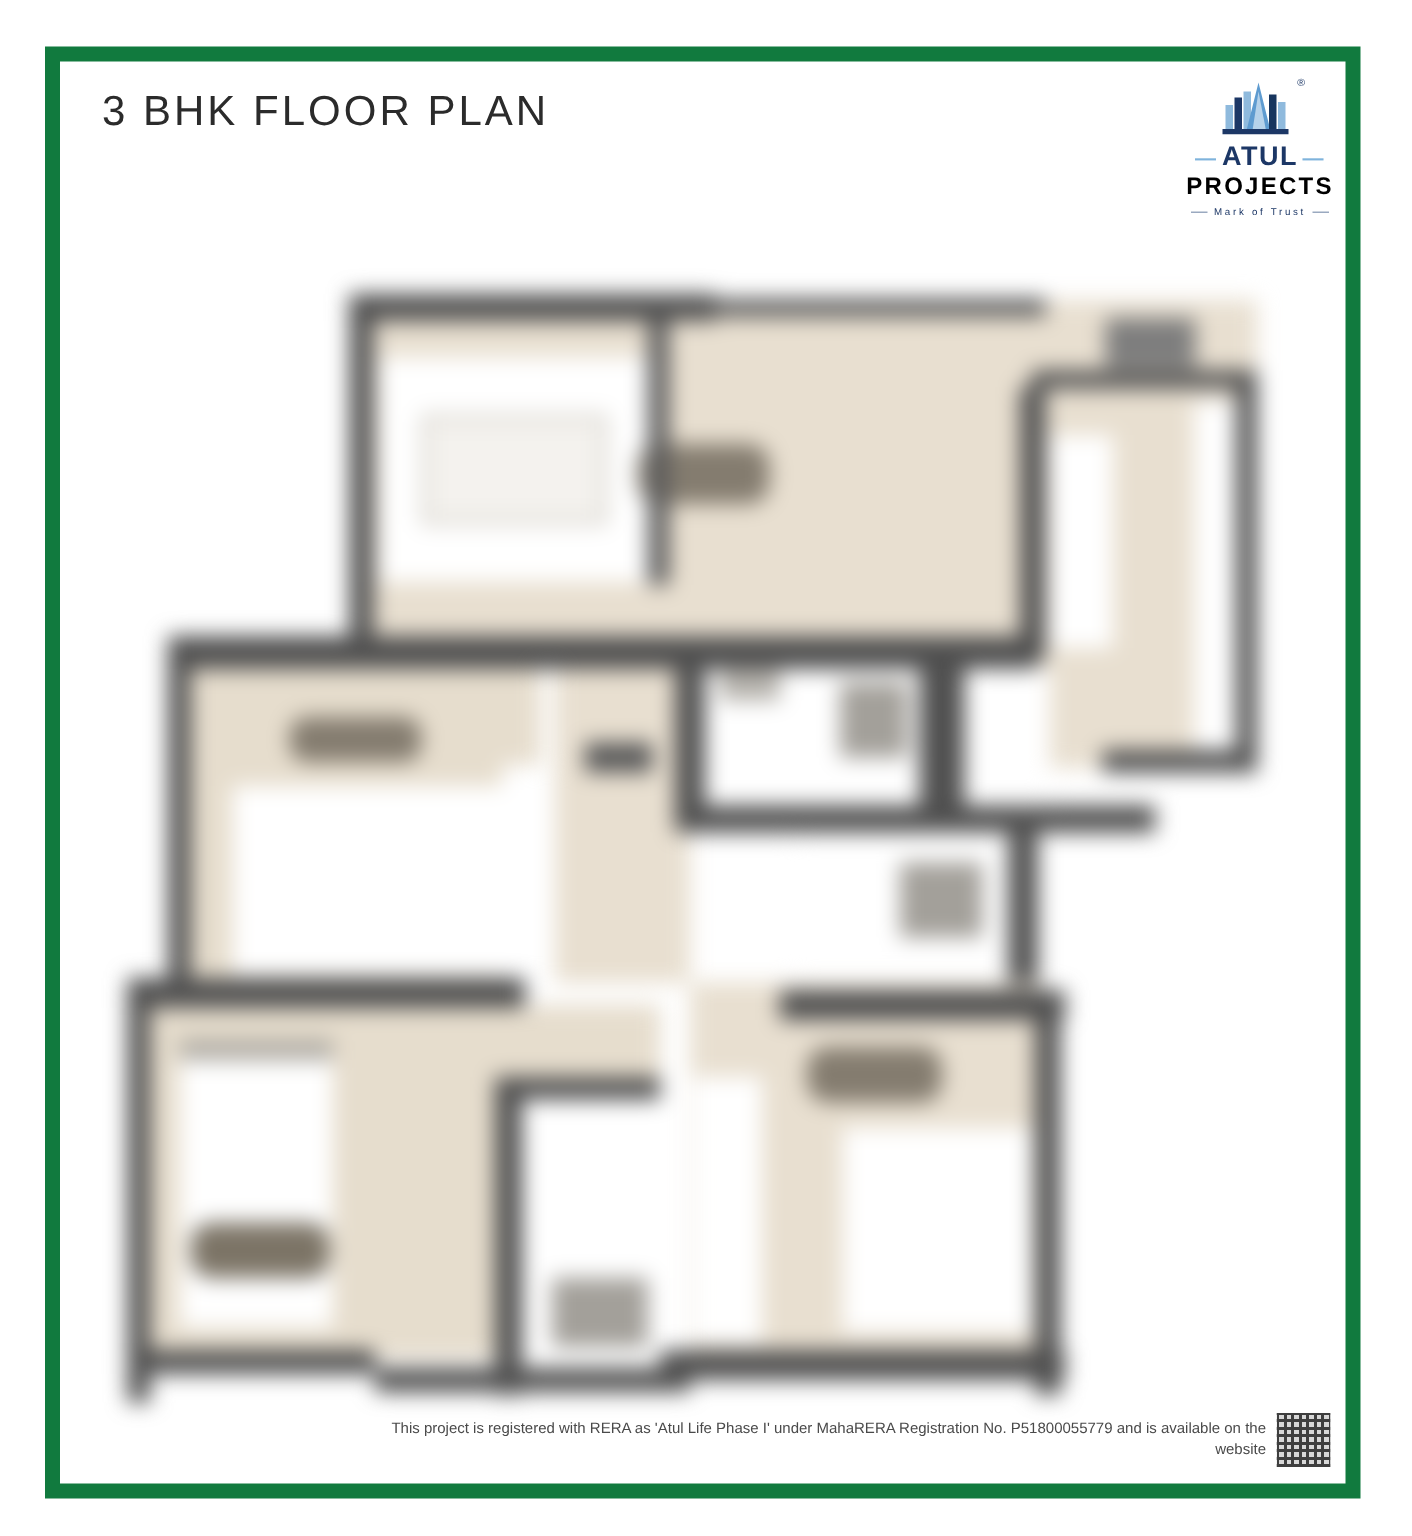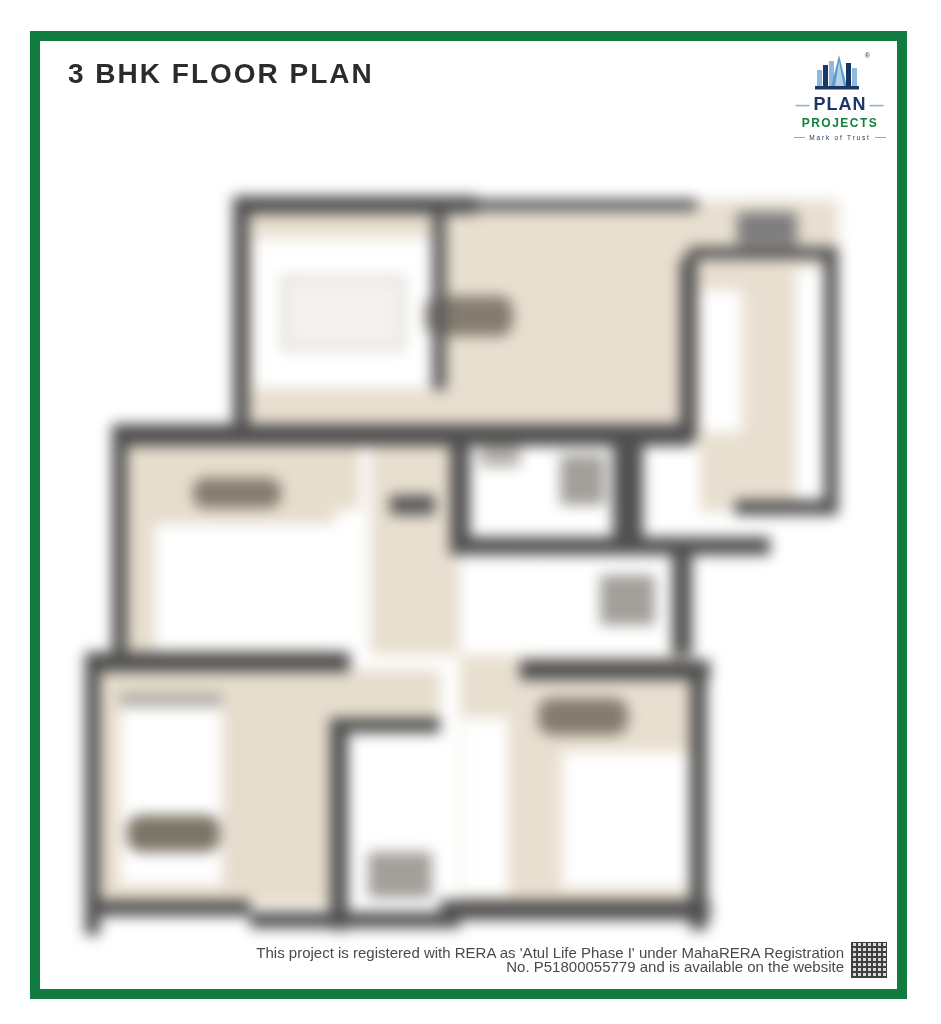--- a/index.html
+++ b/index.html
@@ -6,55 +6,55 @@
   body{
     width:941px;height:1024px;position:relative;background:#ffffff;
     font-family:"Liberation Sans", sans-serif;overflow:hidden;
   }
   .frame{
     position:absolute;left:30px;top:31px;width:877px;height:968px;
     border:10px solid #117a3e;box-sizing:border-box;background:#ffffff;
   }
   .page-title{
     position:absolute;left:68px;top:58px;
-    font-size:28px;font-weight:bold;letter-spacing:2px;color:#2b2b2b;
+    font-size:28px;font-weight:normal;letter-spacing:2px;color:#2b2b2b;
   }
   
   .logo{
     position:absolute;left:794px;top:54px;width:92px;
     display:flex;flex-direction:column;align-items:center;
   }
   .logo-icon-row{position:relative;height:38px;width:52px;}
   .logo-reg{
     position:absolute;right:-4px;top:-2px;font-size:7px;color:#1c3766;
   }
   .logo-brand-row{
     display:flex;align-items:center;gap:3px;margin-top:2px;
     font-weight:bold;color:#1c3766;font-size:18px;letter-spacing:1px;
   }
   .logo-dash{color:#7fb3dc;font-weight:bold;font-size:14px;line-height:1;}
   .logo-sub{
-    font-weight:bold;color:#15803d;font-size:12px;letter-spacing:1.5px;margin-top:1px;
+    font-weight:bold;color:#000000;font-size:16px;letter-spacing:1.5px;margin-top:1px;
   }
   .logo-tagline-row{
     display:flex;align-items:center;width:100%;margin-top:4px;gap:4px;
   }
   .logo-tagline-line{flex:1;height:1px;background:#9aa9c0;}
   .logo-tagline{
     font-size:6.5px;color:#1c3766;letter-spacing:1.8px;white-space:nowrap;
   }
   
   .plan-wrap{
     position:absolute;left:70px;top:180px;width:800px;height:762px;
   }
   .plan-wrap svg{filter:blur(7px);}
   
   .footer{
     position:absolute;left:230px;top:946px;width:614px;text-align:right;
-    font-size:15px;line-height:14px;color:#4a4a4a;
+    font-size:10px;line-height:14px;color:#4a4a4a;
   }
   .qr{
     position:absolute;left:851px;top:942px;width:36px;height:36px;
     background:
       repeating-linear-gradient(0deg,#3f3f3f 0 2px,rgba(255,255,255,0) 2px 5px),
       repeating-linear-gradient(90deg,#3f3f3f 0 2px,#d8d8d8 2px 5px);
     outline:2px solid #fff;
   }
 </style>
 </head>
@@ -73,21 +73,21 @@
       <polygon points="25,1 33,33 17,33" fill="#5e9bd0"></polygon>
       <polygon points="25,7 30,33 21,33" fill="#ffffff" opacity="0.55"></polygon>
       <rect x="32" y="9" width="5" height="24" fill="#17355e"></rect>
       <rect x="38" y="14" width="5" height="19" fill="#8fbadd"></rect>
       <rect x="1" y="32" width="44" height="3.5" fill="#1c3766"></rect>
     </svg>
     <span class="logo-reg">®</span>
   </div>
   <div class="logo-brand-row">
     <span class="logo-dash">—</span>
-    <span>PLAN</span>
+    <span>ATUL</span>
     <span class="logo-dash">—</span>
   </div>
   <div class="logo-sub">PROJECTS</div>
   <div class="logo-tagline-row">
     <span class="logo-tagline-line"></span>
     <span class="logo-tagline">Mark of Trust</span>
     <span class="logo-tagline-line"></span>
   </div>
 </div>
 

